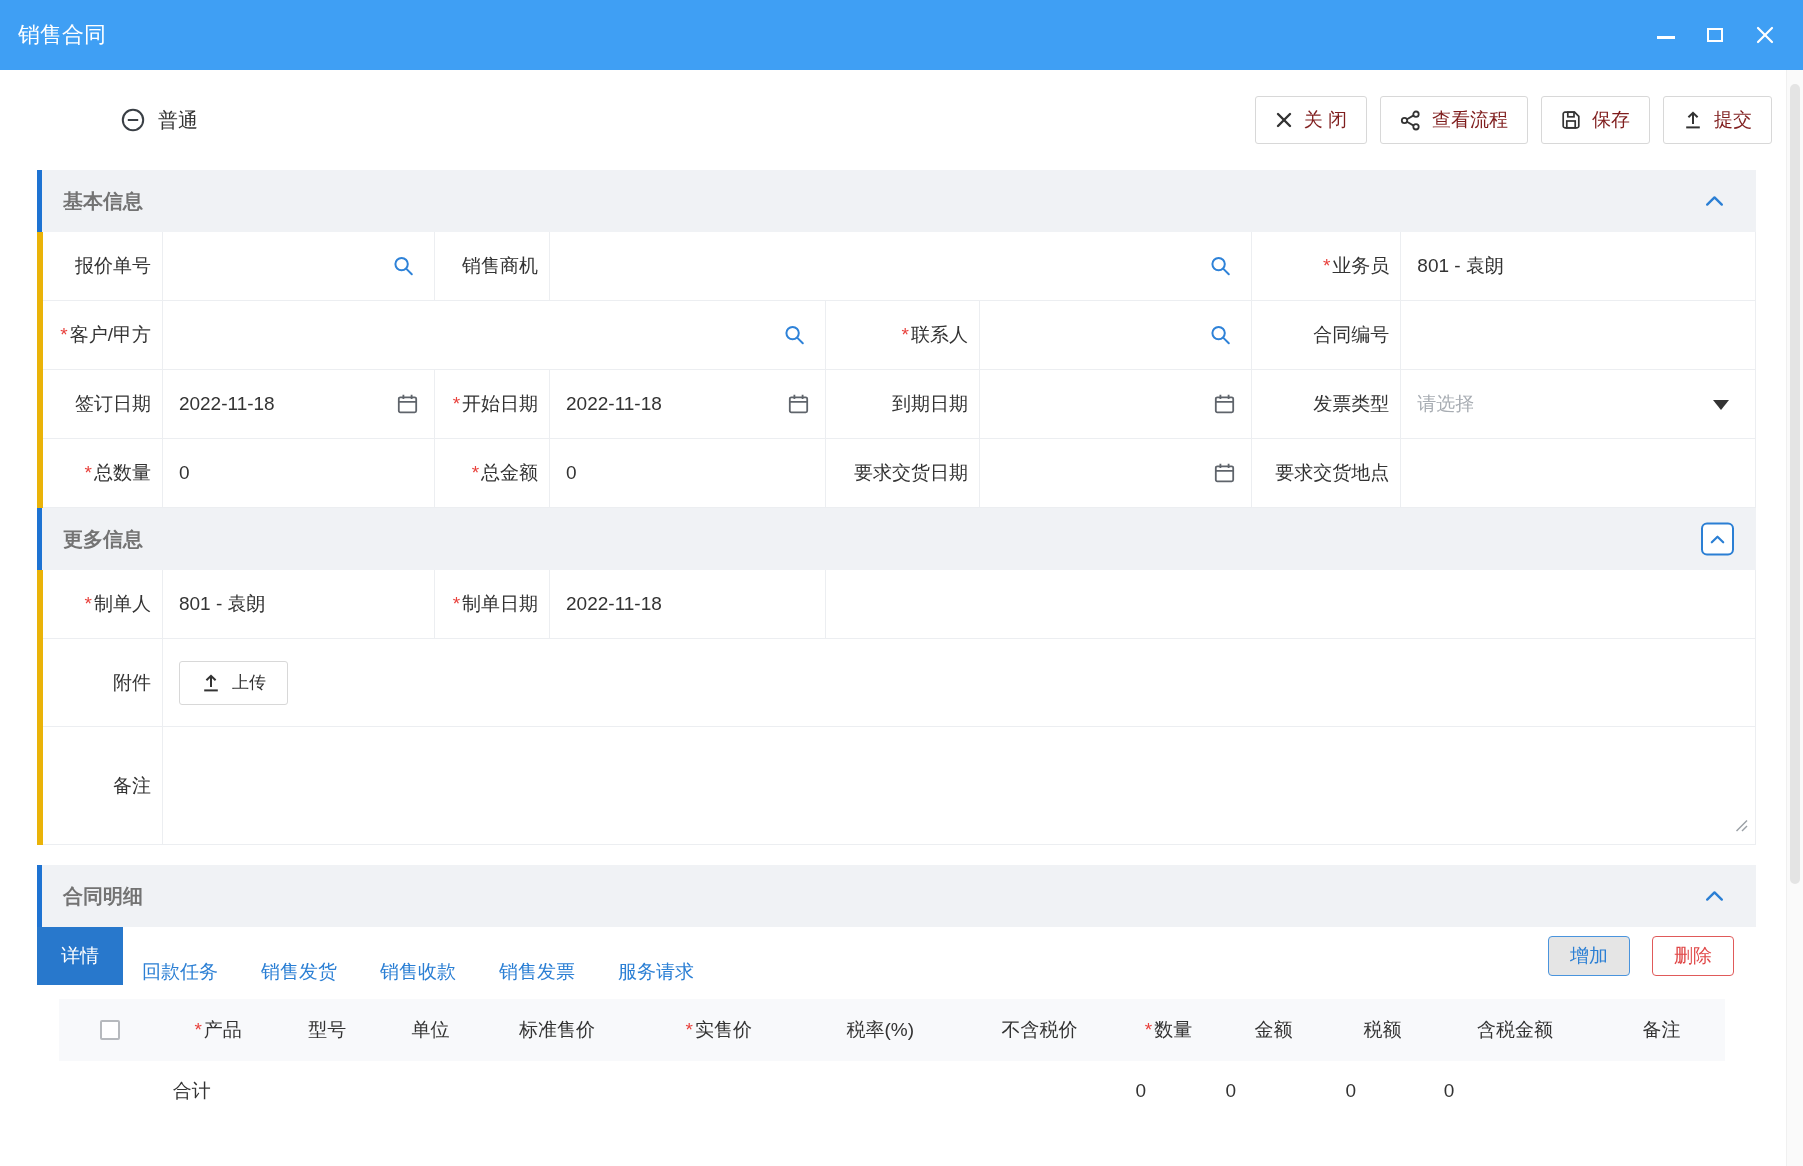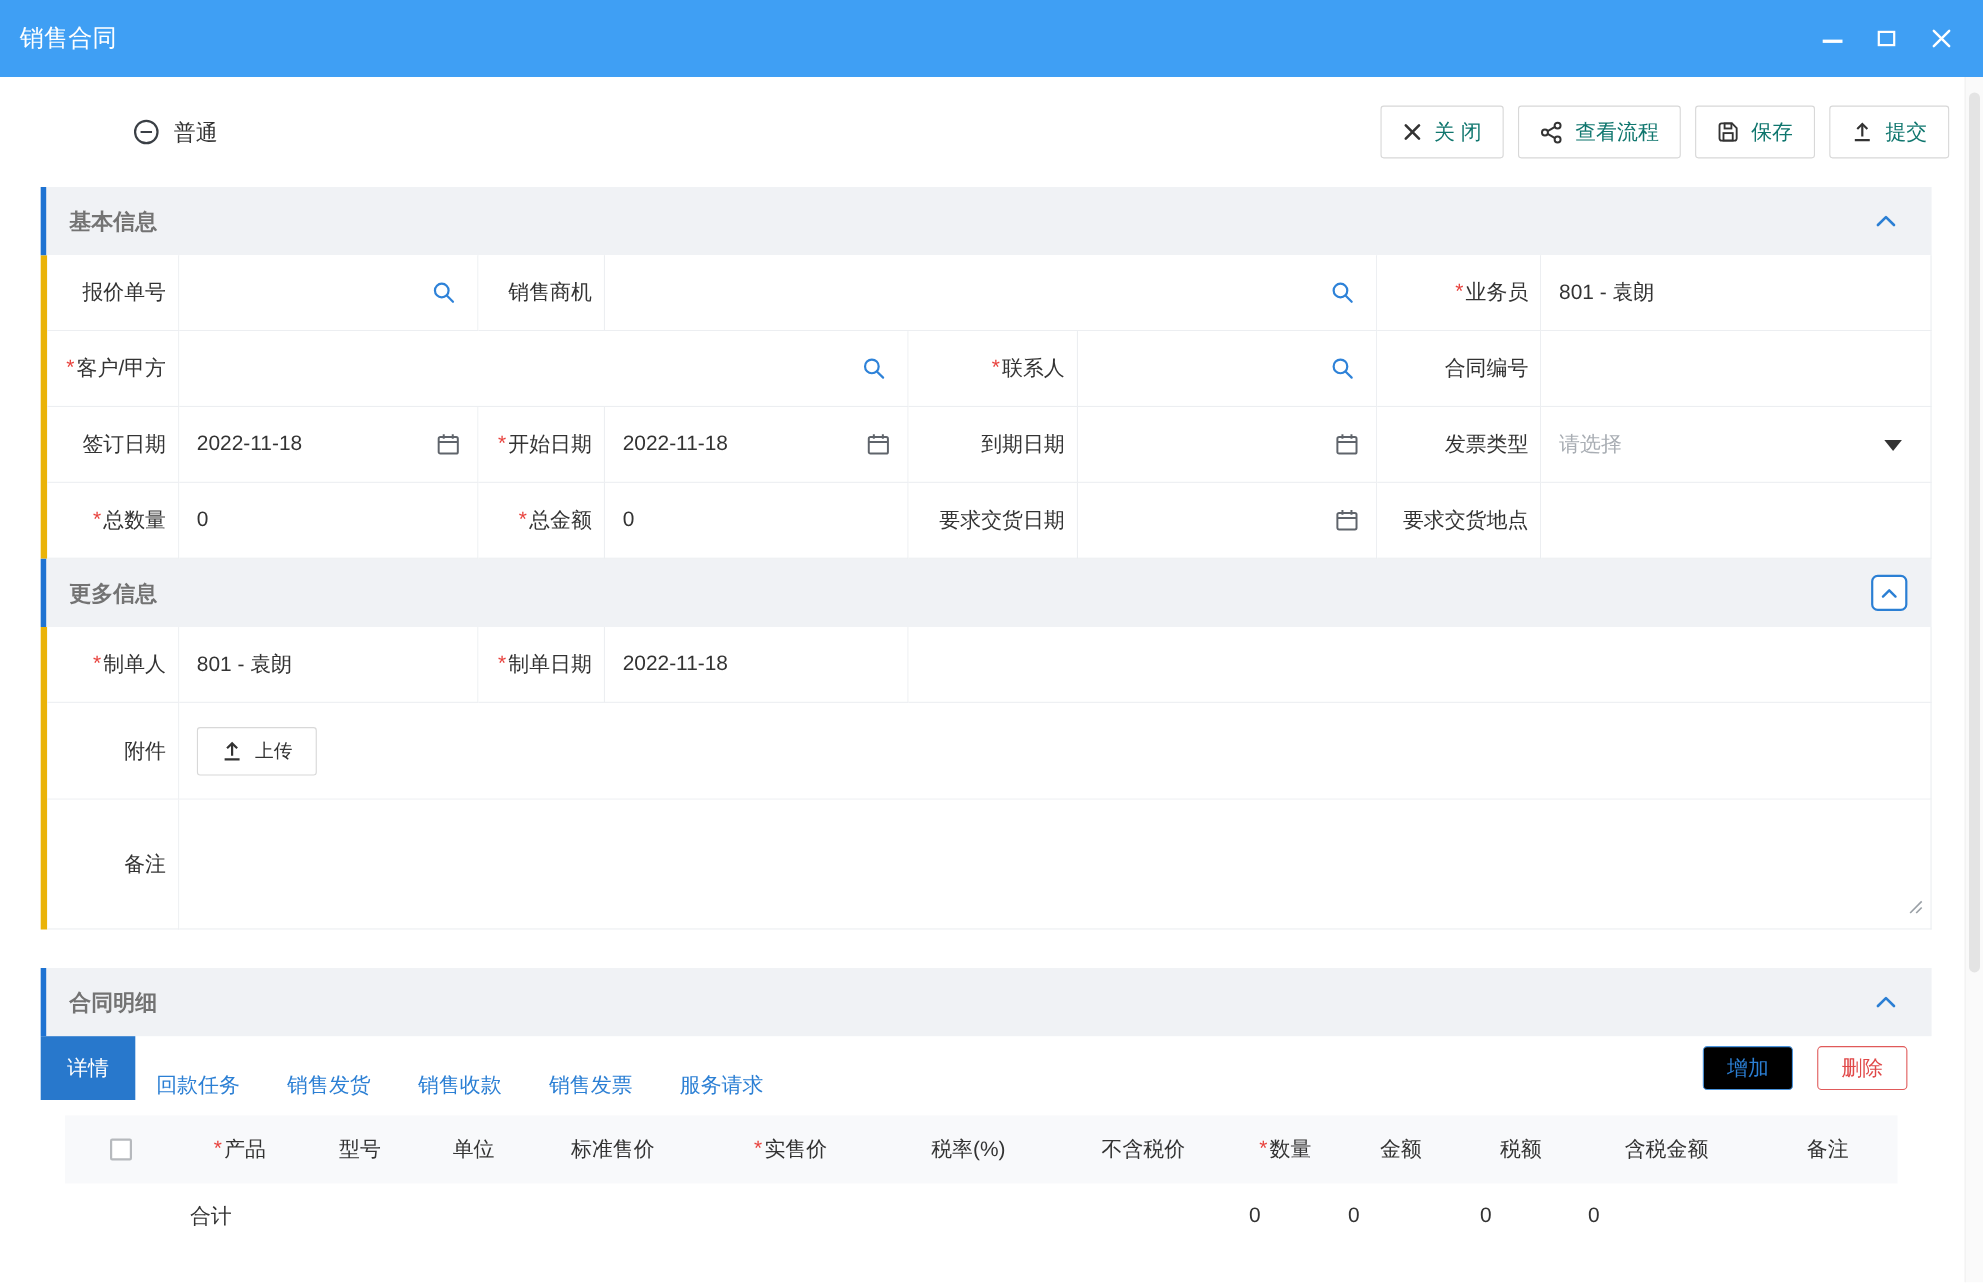--- a/index.html
+++ b/index.html
@@ -15,21 +15,21 @@
   .win-title{color:#fff;font-size:22px}
   .win-controls{display:flex;align-items:center;gap:32px}
   .wc{display:flex;align-items:center;justify-content:center;cursor:pointer}
   .wc-min{width:18px;height:3px;background:#fff;margin-top:4px}
   .wc-max{width:16px;height:14px;border:2px solid #fff}
 
   
   .toolbar{display:flex;align-items:center;justify-content:space-between;padding:26px 31px 20px 120px}
   .status-badge{display:flex;align-items:center;gap:12px;font-size:20px;color:#333;cursor:pointer}
   .toolbar-buttons{display:flex;gap:13px}
-  .tbtn{display:flex;align-items:center;gap:11px;background:#fff;border:1px solid #d8d8d8;border-radius:3px;height:48px;padding:16px 19px;font-size:19px;color:#0f766e;cursor:pointer}
+  .tbtn{display:flex;align-items:center;gap:11px;background:#fff;border:1px solid #d8d8d8;border-radius:3px;height:48px;padding:16px 19px;font-size:19px;color:#7f1d1d;cursor:pointer}
 
   
   .sections{margin:0 47px 0 37px}
   .sec-header{height:62px;background:#f0f2f5;display:flex;align-items:center;position:relative;padding-left:26px;margin-top:6px}
   .sec-header::before{content:"";position:absolute;left:0;top:0;bottom:0;width:5px;background:#1e73d2}
   .sec-title{font-size:20px;font-weight:bold;color:#737373}
   .sec-chevron{position:absolute;right:32px;top:50%;transform:translateY(-50%);display:flex;cursor:pointer}
   .chev-box{width:33px;height:33px;border:2px solid #2b7fd4;border-radius:6px;display:flex;align-items:center;justify-content:center;background:#fff}
 
   
@@ -50,21 +50,21 @@
   .upload-btn{display:flex;align-items:center;gap:11px;border:1px solid #d8d8d8;border-radius:3px;height:44px;padding:0 21px;font-size:17px;background:#fff;color:#333;cursor:pointer}
   .resize-handle{position:absolute;right:6px;bottom:6px}
 
   
   .gap{height:20px}
   .tabbar{display:flex;align-items:flex-end;height:58px;position:relative}
   .tab-active{background:#2878cc;color:#fff;height:58px;display:flex;align-items:center;padding:0 24px;font-size:19px;cursor:pointer}
   .tablink{color:#2b7fd4;font-size:19px;margin-left:43px;cursor:pointer}
   .tab-active + .tablink{margin-left:19px}
   .tab-actions{position:absolute;right:22px;top:50%;transform:translateY(-50%);display:flex;gap:22px}
-  .btn-add{border:1px solid #4a94dd;color:#2b7fd4;background:#000000;border-radius:4px;height:40px;padding:0 21px;font-size:19px;cursor:pointer}
+  .btn-add{border:1px solid #4a94dd;color:#2b7fd4;background:#e5e5e5;border-radius:4px;height:40px;padding:0 21px;font-size:19px;cursor:pointer}
   .btn-del{border:1px solid #e05a5a;color:#e04848;background:#fff;border-radius:4px;height:40px;padding:0 21px;font-size:19px;cursor:pointer}
   .dtable{margin:14px 31px 0 22px}
   .dhead,.drow{display:grid;grid-template-columns:6.1% 6.9% 6.2% 6.2% 9% 10.4% 9% 10.1% 5.4% 7.2% 5.9% 10% 7.6%}
   .dhead{background:#f8f9fb;height:62px}
   .dh{display:flex;align-items:center;justify-content:center;font-size:19px;color:#333}
   .drow{height:60px;background:#fff}
   .dc{display:flex;align-items:center;font-size:19px;color:#333;padding-left:12px}
   .checkbox{width:20px;height:20px;border:2px solid #b6b9bd;border-radius:2px;background:#fff;cursor:pointer}
 
   
@@ -343,21 +343,21 @@
         <svg width="17" height="17" viewBox="0 0 17 17" stroke="#9aa0a6" stroke-width="1.5">
             <line x1="15" y1="4.5" x2="4.5" y2="15"></line>
             <line x1="15" y1="10" x2="10" y2="15"></line>
           </svg>
       </span>
     </div>
   </div>
 
   <div class="gap"></div>
 
-  <div class="sec-header" style="margin-top:15px">
+  <div class="sec-header" style="margin-top:0">
     <span class="sec-title">合同明细</span>
     <span class="sec-chevron">
       <svg width="19" height="12" viewBox="0 0 19 12" fill="none" stroke="#2b7fd4" stroke-width="2.4" stroke-linecap="round" stroke-linejoin="round">
           <polyline points="2.2,9.6 9.5,2.4 16.8,9.6"></polyline>
         </svg>
     </span>
   </div>
 
   <div class="tabbar">
     <div class="tab-active">详情</div>

